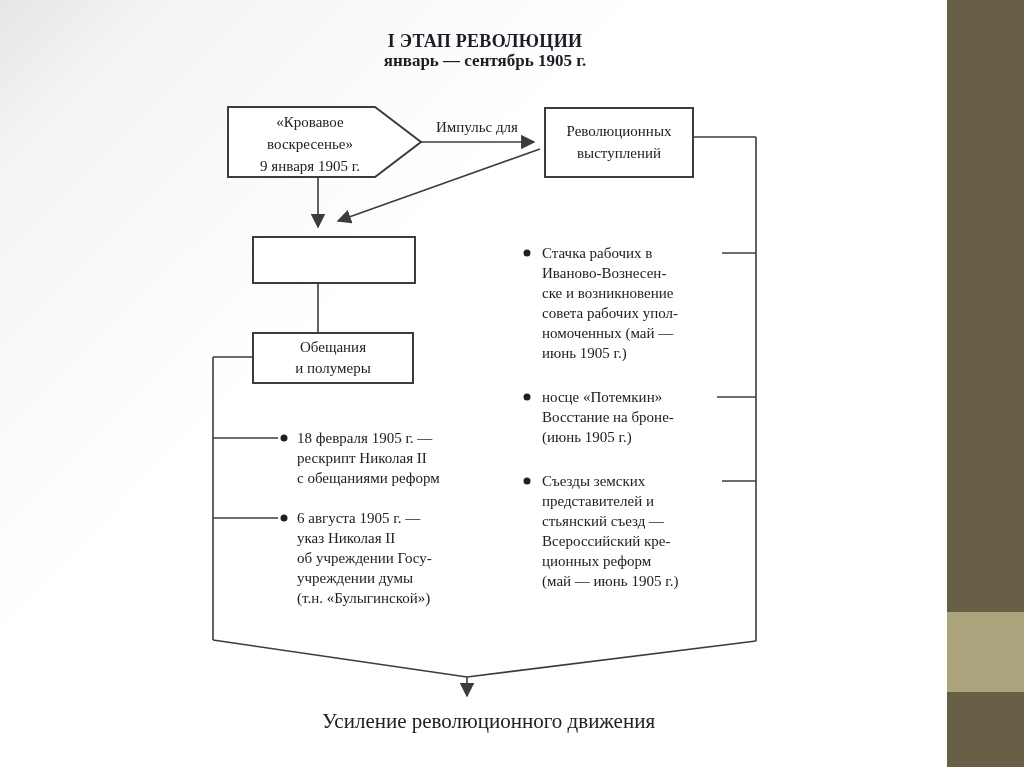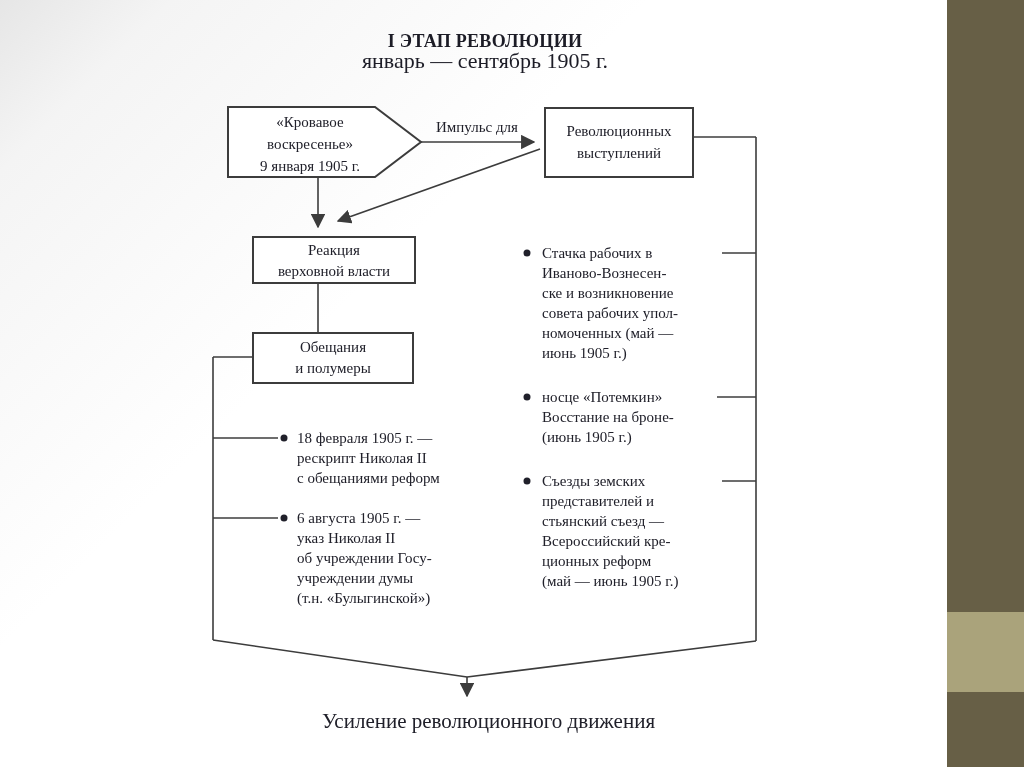--- a/index.html
+++ b/index.html
@@ -22,21 +22,21 @@
     background:#aaa37b;
   }
   .svg-layer{position:absolute;left:0;top:0;}
   .label{
     position:absolute;color:#20202a;font-size:15px;line-height:20px;
     white-space:nowrap;
   }
   .center{text-align:center;}
   .title-block{position:absolute;left:300px;top:31px;width:370px;text-align:center;color:#1c1c26;}
   .title-line1{font-size:18px;font-weight:bold;line-height:20px;letter-spacing:.3px;}
-  .title-line2{font-size:22px;font-weight:normal;line-height:20px;}
+  .title-line2{font-size:17px;font-weight:bold;line-height:20px;}
   .node-bloody{left:231px;top:111px;width:158px;line-height:22px;}
   .node-impulse{left:436px;top:117px;}
   .node-rev{left:545px;top:120px;width:148px;line-height:22px;}
   .node-reaction{left:253px;top:240px;width:162px;line-height:21px;}
   .node-promises{left:253px;top:337px;width:160px;line-height:21px;}
   .ev-left1{left:297px;top:428px;width:215px;}
   .ev-left2{left:297px;top:508px;width:215px;}
   .ev-right1{left:542px;top:243px;width:200px;}
   .ev-right2{left:542px;top:387px;width:200px;}
   .ev-right3{left:542px;top:471px;width:200px;}
@@ -103,24 +103,20 @@
         <div>9 января 1905 г.</div>
       </div>
 
     <div class="label node-impulse">Импульс для</div>
 
     <div class="label center node-rev">
         <div>Революционных</div>
         <div>выступлений</div>
       </div>
 
-    <div class="label center node-reaction">
-        <div>Реакция</div>
-        <div>верховной власти</div>
-      </div>
 
     <div class="label center node-promises">
         <div>Обещания</div>
         <div>и полумеры</div>
       </div>
 
     <div class="label ev-left1">
         <div>18 февраля 1905 г. —</div>
         <div>рескрипт Николая II</div>
         <div>с обещаниями реформ</div>

